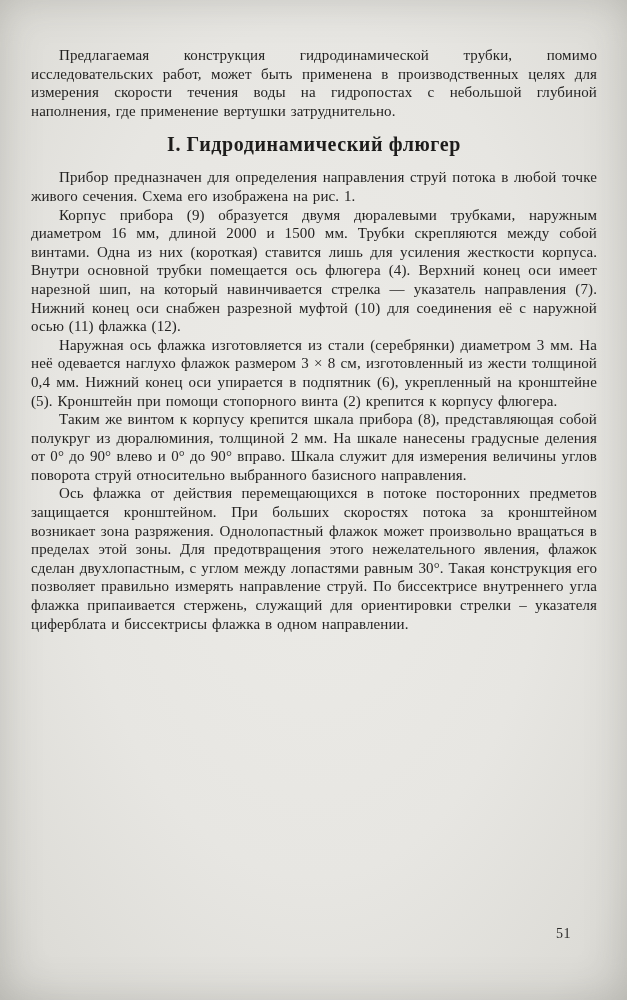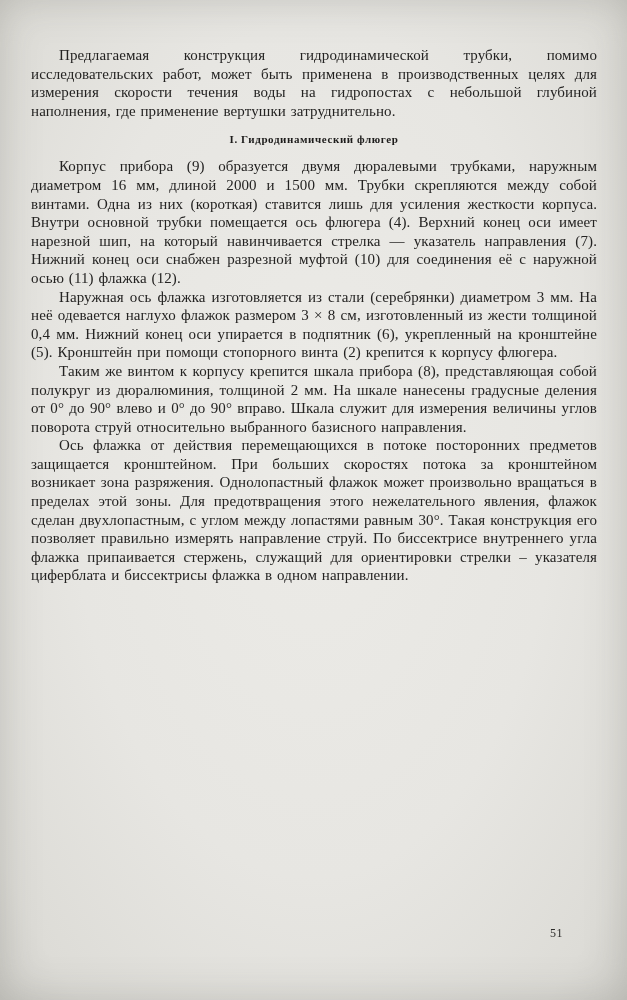--- a/index.html
+++ b/index.html
@@ -33,45 +33,46 @@
     margin: 0;
     font-size: 15px;
     line-height: 18.6px;
     text-align: justify;
     text-indent: 28px;
     letter-spacing: 0.1px;
     word-spacing: 1px;
   }
   .section-heading {
     margin: 13px 0 12px 0;
-    font-size: 11px;
+    font-size: 20px;
     font-weight: bold;
     text-align: center;
     letter-spacing: 0.6px;
     color: #1d1c1b;
   }
   .page-number {
     position: absolute;
-    right: 64px;
+    right: 56px;
     top: 926px;
-    font-size: 12px;
+    font-size: 14px;
     color: #2c2b29;
     letter-spacing: 0.5px;
   }
 </style>
 </head>
 <body>
 
 <div class="page">
   <div class="text-block">
 
     <p>Предлагаемая конструкция гидродинамической трубки, помимо исследовательских работ, может быть применена в производственных целях для измерения скорости течения воды на гидропостах с небольшой глубиной наполнения, где применение вертушки затруднительно.</p>
 
     <h2 class="section-heading">I. Гидродинамический флюгер</h2>
 
+    <p>Прибор предназначен для определения направления струй потока в любой точке живого сечения. Схема его изображена на рис. 1.</p>
 
     <p>Корпус прибора (9) образуется двумя дюралевыми трубками, наружным диаметром 16 мм, длиной 2000 и 1500 мм. Трубки скрепляются между собой винтами. Одна из них (короткая) ставится лишь для усиления жесткости корпуса. Внутри основной трубки помещается ось флюгера (4). Верхний конец оси имеет нарезной шип, на который навинчивается стрелка — указатель направления (7). Нижний конец оси снабжен разрезной муфтой (10) для соединения её с наружной осью (11) флажка (12).</p>
 
     <p>Наружная ось флажка изготовляется из стали (серебрянки) диаметром 3 мм. На неё одевается наглухо флажок размером 3 × 8 см, изготовленный из жести толщиной 0,4 мм. Нижний конец оси упирается в подпятник (6), укрепленный на кронштейне (5). Кронштейн при помощи стопорного винта (2) крепится к корпусу флюгера.</p>
 
     <p>Таким же винтом к корпусу крепится шкала прибора (8), представляющая собой полукруг из дюралюминия, толщиной 2 мм. На шкале нанесены градусные деления от 0° до 90° влево и 0° до 90° вправо. Шкала служит для измерения величины углов поворота струй относительно выбранного базисного направления.</p>
 
 
     <p>Ось флажка от действия перемещающихся в потоке посторонних предметов защищается кронштейном. При больших скоростях потока за кронштейном возникает зона разряжения. Однолопастный флажок может произвольно вращаться в пределах этой зоны. Для предотвращения этого нежелательного явления, флажок сделан двухлопастным, с углом между лопастями равным 30°. Такая конструкция его позволяет правильно измерять направление струй. По биссектрисе внутреннего угла флажка припаивается стержень, служащий для ориентировки стрелки – указателя циферблата и биссектрисы флажка в одном направлении.</p>
 

